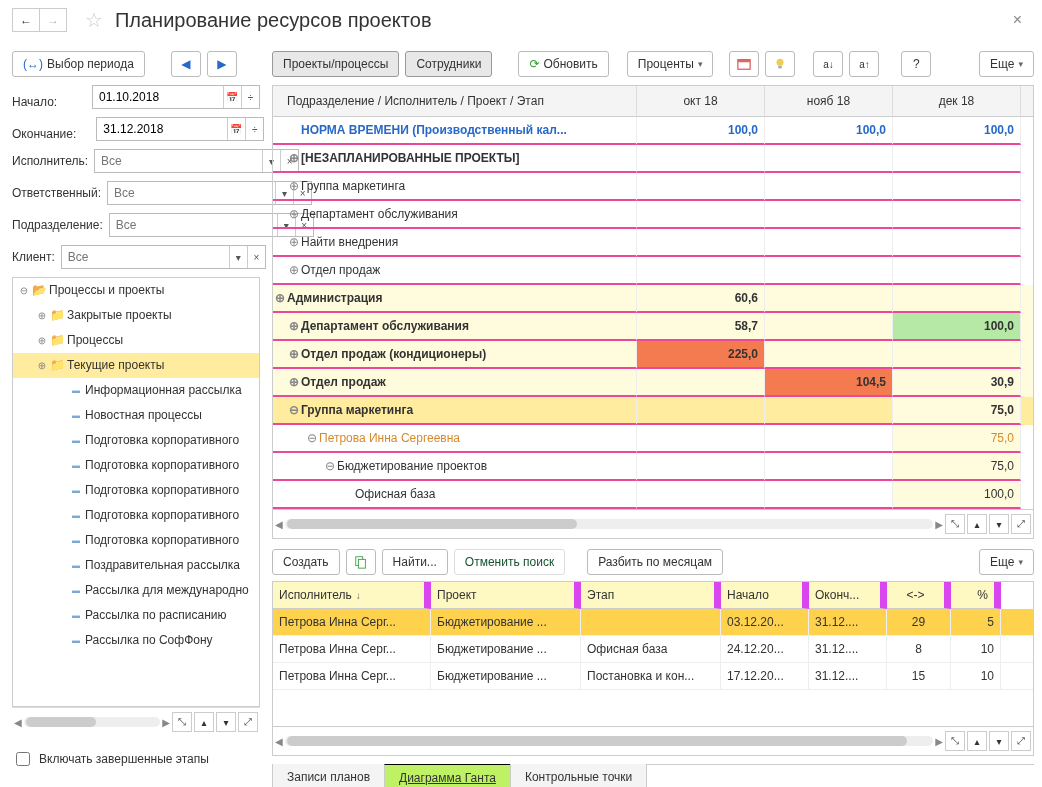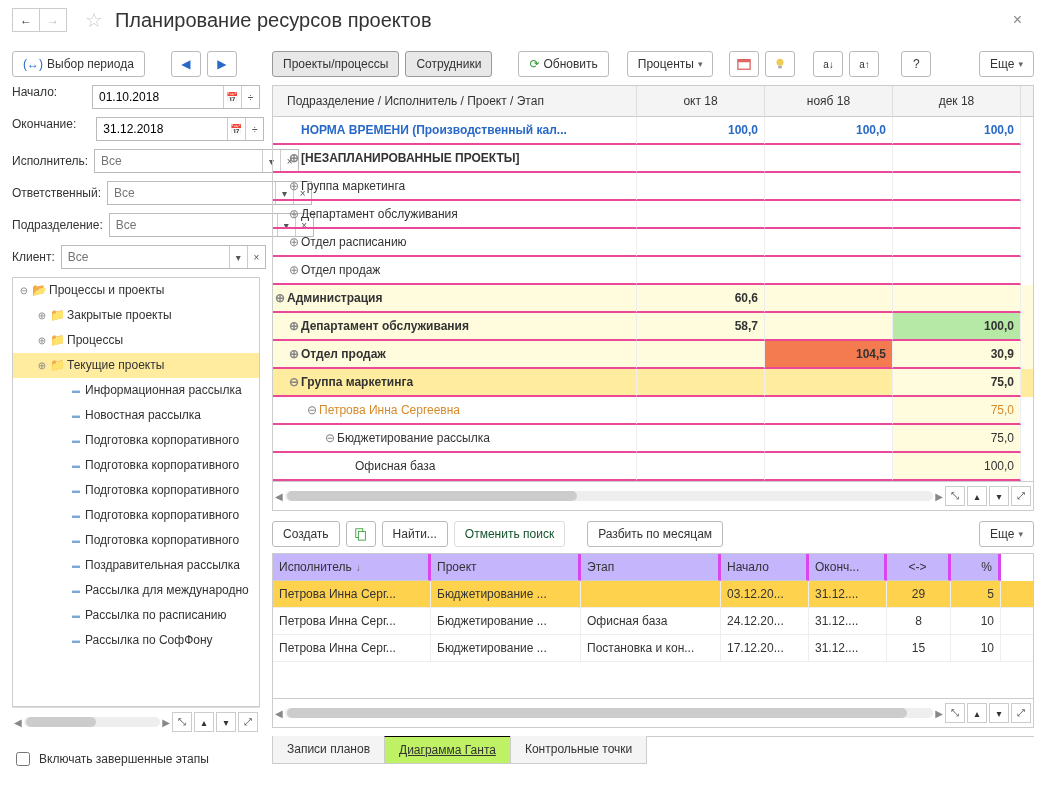--- a/index.html
+++ b/index.html
@@ -12,21 +12,21 @@
 .close-x { margin-left: auto; font-size: 16px; color: #888; cursor: pointer; padding: 0 8px; }
 .main { display: flex; }
 .left-pane { width: 268px; padding: 4px 8px 8px 12px; }
 .right-pane { flex: 1; padding: 4px 8px 8px 4px; }
 .toolbar { display: flex; align-items: center; gap: 6px; margin-bottom: 8px; }
 .btn { border: 1px solid #bbb; background: #f5f5f5; padding: 4px 10px; border-radius: 3px; cursor: pointer; display: inline-flex; align-items: center; gap: 4px; font-size: 12px; height: 26px; }
 .btn.flat { background: #fff; }
 .btn.pressed { background: #e8e8e8; border-color: #999; }
 .btn.icon-only { padding: 4px 6px; width: 30px; justify-content: center; }
 .btn .caret { font-size: 9px; color: #666; }
-.period-row { display: flex; align-items: flex-start; gap: 20px; margin-bottom: 8px; }
+.period-row { display: flex; align-items: flex-end; gap: 20px; margin-bottom: 8px; }
 .period-label { width: 86px; font-size: 12px; }
 .date-input { display: flex; border: 1px solid #bbb; height: 24px; }
 .date-input input { border: none; padding: 2px 6px; width: 130px; font-size: 12px; }
 .date-input .cal-btn, .date-input .step-btn { border-left: 1px solid #ccc; width: 18px; display: flex; align-items: center; justify-content: center; cursor: pointer; font-size: 10px; color: #555; }
 .filter-row { display: flex; align-items: center; gap: 6px; margin-bottom: 8px; }
 .filter-label { width: 94px; font-size: 12px; }
 .combo { display: flex; border: 1px solid #bbb; height: 24px; flex: 1; }
 .combo input { border: none; padding: 2px 6px; flex: 1; font-size: 12px; color: #999; }
 .combo .cbtn { border-left: 1px solid #ccc; width: 18px; display: flex; align-items: center; justify-content: center; cursor: pointer; font-size: 10px; color: #555; }
 .tree { border: 1px solid #ccc; height: 430px; overflow: hidden; }
@@ -55,21 +55,21 @@
 .row-yellow-strong { background: #ffec9e; }
 .cell-orange { background: #f47b4f; }
 .cell-green { background: #b6e8a6; }
 .cell-ly { background: #fffbdd; }
 .grid-row .exp { color: #888; width: 14px; display: inline-block; text-align: center; }
 .row-orange { color: #d68a2b; }
 .under-grid-scroll { display: flex; align-items: center; padding: 4px 2px; gap: 2px; border: 1px solid #ccc; border-top: none; }
 .lower-toolbar { display: flex; align-items: center; gap: 6px; margin: 10px 0 6px; }
 .btn.disabled { color: #14532d; border-color: #ddd; }
 .lower-grid .gc { padding: 6px; }
-.lower-head .gc { background: #c4b5fd; border-bottom: 1px solid #ccc; border-right: 3px solid #d946ef; }
+.lower-head .gc { background: #fef9c3; border-bottom: 1px solid #ccc; border-right: 7px solid #d946ef; }
 .lower-row { display: flex; border-bottom: 1px solid #eee; }
 .lower-row.sel { background: #ffd24d; }
 .lower-row .gc { border-right: 1px solid #eee; }
 .col-exec { width: 158px; } .col-proj { width: 150px; } .col-stage { width: 140px; } .col-start { width: 88px; } .col-end { width: 78px; } .col-dur { width: 64px; text-align: center; } .col-pct { width: 50px; text-align: right; }
 .tabs { display: flex; border-top: 1px solid #ccc; margin-top: 8px; }
 .tab { border: 1px solid #ccc; border-top: none; padding: 6px 14px; background: #f4f4f4; cursor: pointer; margin-top: -1px; }
 .tab + .tab { margin-left: -1px; }
 .tab.active { background: #bef264; border-top: 1px solid #000000; text-decoration: underline; }
 .folder-ico { color: #e6b84d; }
 .list-ico { color: #7aa9d6; font-size: 8px; }
@@ -174,21 +174,21 @@
             <span class="tree-label">Текущие проекты</span>
           </div>
           <div class="tree-row indent2">
             <span class="tree-exp"></span>
             <span class="tree-icon list-ico">▬</span>
             <span class="tree-label">Информационная рассылка</span>
           </div>
           <div class="tree-row indent2">
             <span class="tree-exp"></span>
             <span class="tree-icon list-ico">▬</span>
-            <span class="tree-label">Новостная рассылка</span>
+            <span class="tree-label">Новостная процессы</span>
           </div>
           <div class="tree-row indent2">
             <span class="tree-exp"></span>
             <span class="tree-icon list-ico">▬</span>
             <span class="tree-label">Подготовка корпоративного</span>
           </div>
           <div class="tree-row indent2">
             <span class="tree-exp"></span>
             <span class="tree-icon list-ico">▬</span>
             <span class="tree-label">Подготовка корпоративного</span>
@@ -322,21 +322,21 @@
             <div style="width:12px"></div>
           </div>
           <div class="grid-row ">
             <div class="gc wide " style="padding-left:14px"><span class="exp">⊕</span><span>Департамент обслуживания</span></div>
             <div class="gc month num  "></div>
             <div class="gc month num  "></div>
             <div class="gc month num  "></div>
             <div style="width:12px"></div>
           </div>
           <div class="grid-row ">
-            <div class="gc wide " style="padding-left:14px"><span class="exp">⊕</span><span>Отдел расписанию</span></div>
+            <div class="gc wide " style="padding-left:14px"><span class="exp">⊕</span><span>Найти внедрения</span></div>
             <div class="gc month num  "></div>
             <div class="gc month num  "></div>
             <div class="gc month num  "></div>
             <div style="width:12px"></div>
           </div>
           <div class="grid-row ">
             <div class="gc wide " style="padding-left:14px"><span class="exp">⊕</span><span>Отдел продаж</span></div>
             <div class="gc month num  "></div>
             <div class="gc month num  "></div>
             <div class="gc month num  "></div>
@@ -347,20 +347,27 @@
             <div class="gc month num bold cell-ly">60,6</div>
             <div class="gc month num bold "></div>
             <div class="gc month num bold "></div>
             <div style="width:12px"></div>
           </div>
           <div class="grid-row row-yellow">
             <div class="gc wide bold" style="padding-left:14px"><span class="exp">⊕</span><span>Департамент обслуживания</span></div>
             <div class="gc month num bold cell-ly">58,7</div>
             <div class="gc month num bold "></div>
             <div class="gc month num bold cell-green">100,0</div>
+            <div style="width:12px"></div>
+          </div>
+          <div class="grid-row row-yellow">
+            <div class="gc wide bold" style="padding-left:14px"><span class="exp">⊕</span><span>Отдел продаж (кондиционеры)</span></div>
+            <div class="gc month num bold cell-orange">225,0</div>
+            <div class="gc month num bold "></div>
+            <div class="gc month num bold "></div>
             <div style="width:12px"></div>
           </div>
           <div class="grid-row row-yellow">
             <div class="gc wide bold" style="padding-left:14px"><span class="exp">⊕</span><span>Отдел продаж</span></div>
             <div class="gc month num bold "></div>
             <div class="gc month num bold cell-orange">104,5</div>
             <div class="gc month num bold cell-ly">30,9</div>
             <div style="width:12px"></div>
           </div>
           <div class="grid-row row-yellow-strong">
@@ -371,21 +378,21 @@
             <div style="width:12px"></div>
           </div>
           <div class="grid-row ">
             <div class="gc wide row-orange" style="padding-left:32px"><span class="exp">⊖</span><span>Петрова Инна Сергеевна</span></div>
             <div class="gc month num row-orange "></div>
             <div class="gc month num row-orange "></div>
             <div class="gc month num row-orange cell-ly">75,0</div>
             <div style="width:12px"></div>
           </div>
           <div class="grid-row ">
-            <div class="gc wide " style="padding-left:50px"><span class="exp">⊖</span><span>Бюджетирование рассылка</span></div>
+            <div class="gc wide " style="padding-left:50px"><span class="exp">⊖</span><span>Бюджетирование проектов</span></div>
             <div class="gc month num  "></div>
             <div class="gc month num  "></div>
             <div class="gc month num  cell-ly">75,0</div>
             <div style="width:12px"></div>
           </div>
           <div class="grid-row ">
             <div class="gc wide " style="padding-left:68px"><span class="exp"></span><span>Офисная база</span></div>
             <div class="gc month num  "></div>
             <div class="gc month num  "></div>
             <div class="gc month num  cell-ly">100,0</div>

